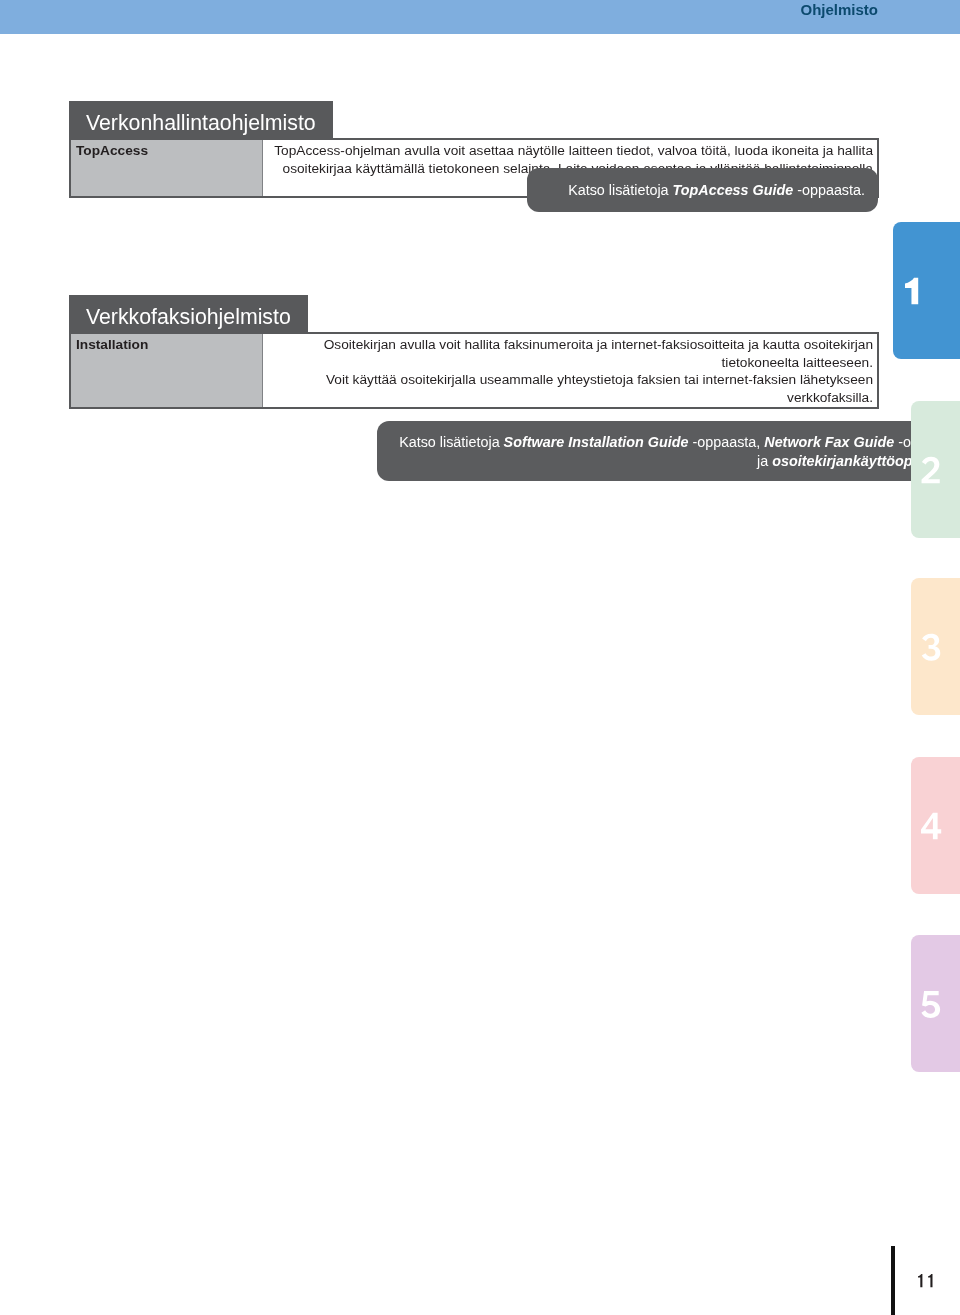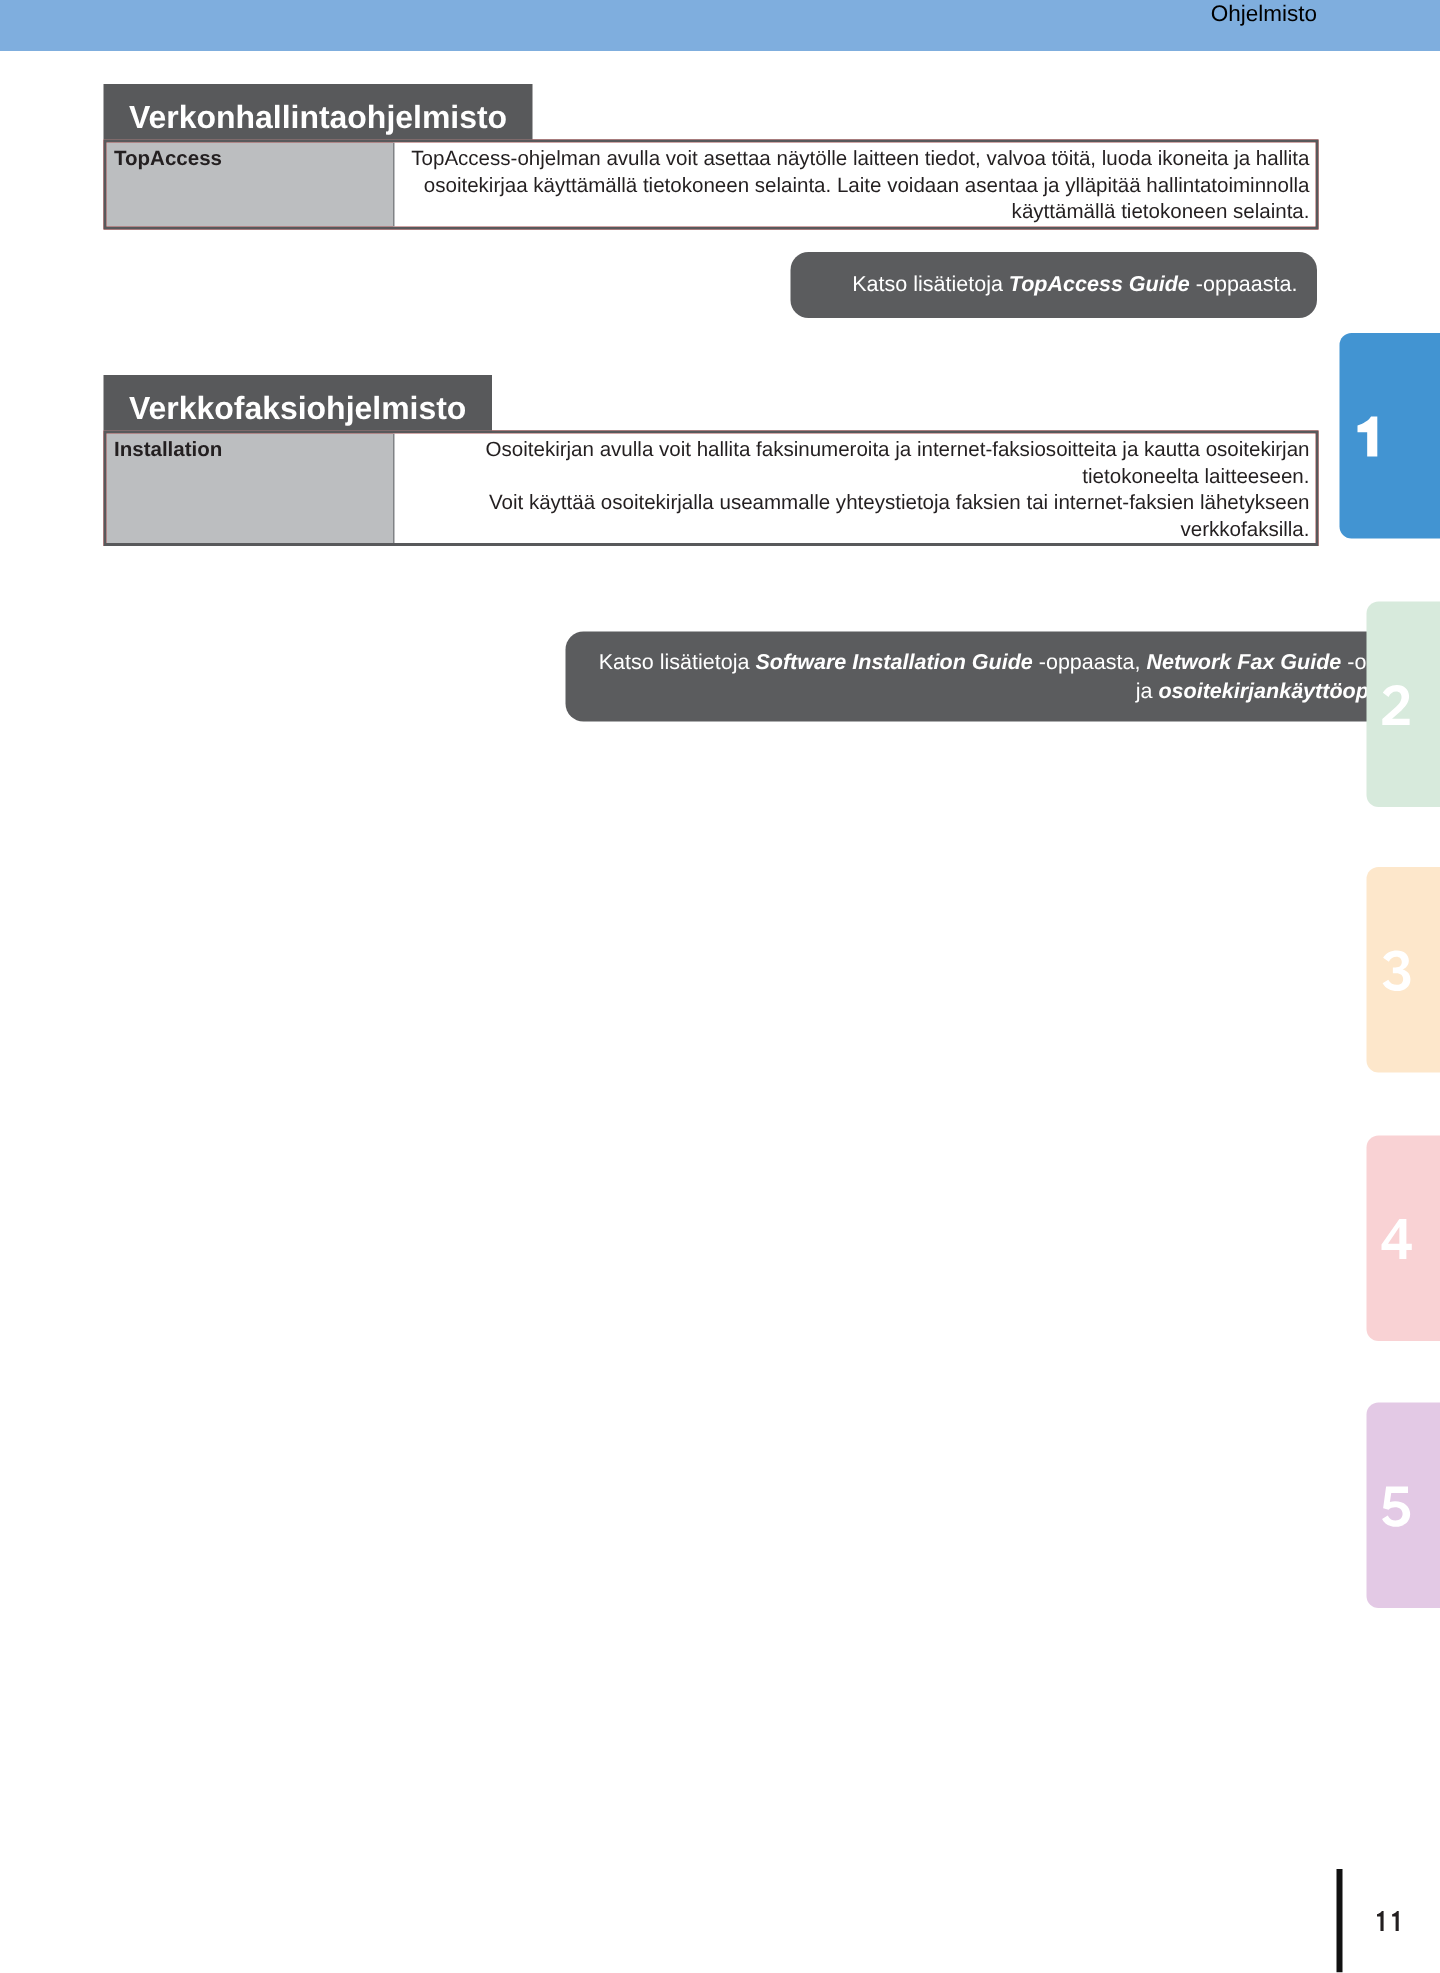--- a/index.html
+++ b/index.html
@@ -11,38 +11,39 @@
   }
   .page { position: relative; width: 960px; height: 1315px; overflow: hidden; background:#fff; }
 
   
   .topband {
     position: absolute; left: 0; top: 0; width: 960px; height: 34px;
     background: #7FAEDE;
   }
   .topband-title {
     position: absolute; right: 82px; top: 0px;
-    font-size: 15px; font-weight: normal; color: #000000;
+    font-size: 15px; font-weight: bold; color: #0c4a6e;
     line-height: 19px;
     text-align: center;
   }
 
   
   .section { position: absolute; left: 69px; }
   .sec-head {
     display: inline-block;
     background: #58595B;
     color: #ffffff;
     font-size: 21.3px;
-    font-weight: bold;
+    font-weight: normal;
     padding: 10px 17px 3px 17px;
     line-height: 24px;
     white-space: nowrap;
-  }
-  .tablewrap { border: 2px solid #58595B; width: 810px; box-sizing: border-box; background:#ef4444; }
+    margin-top: 45px;
+  }
+  .tablewrap { border: 2px solid #58595B; width: 810px; box-sizing: border-box; background:#14b8a6; }
   table.spec {
     border-collapse: collapse;
     width: 100%;
     table-layout: fixed;
   }
   table.spec td {
     border-top: 1px solid #808285;
     vertical-align: top;
     font-size: 13.7px;
     line-height: 17.6px;

